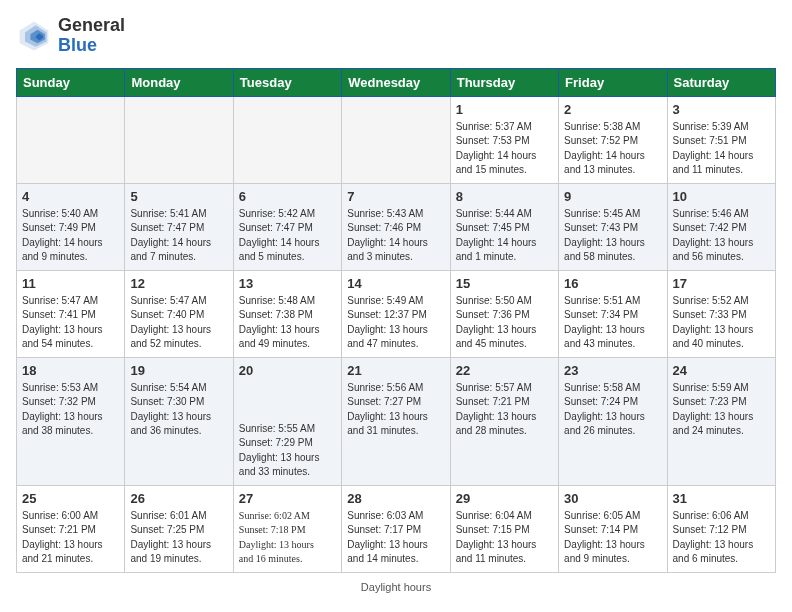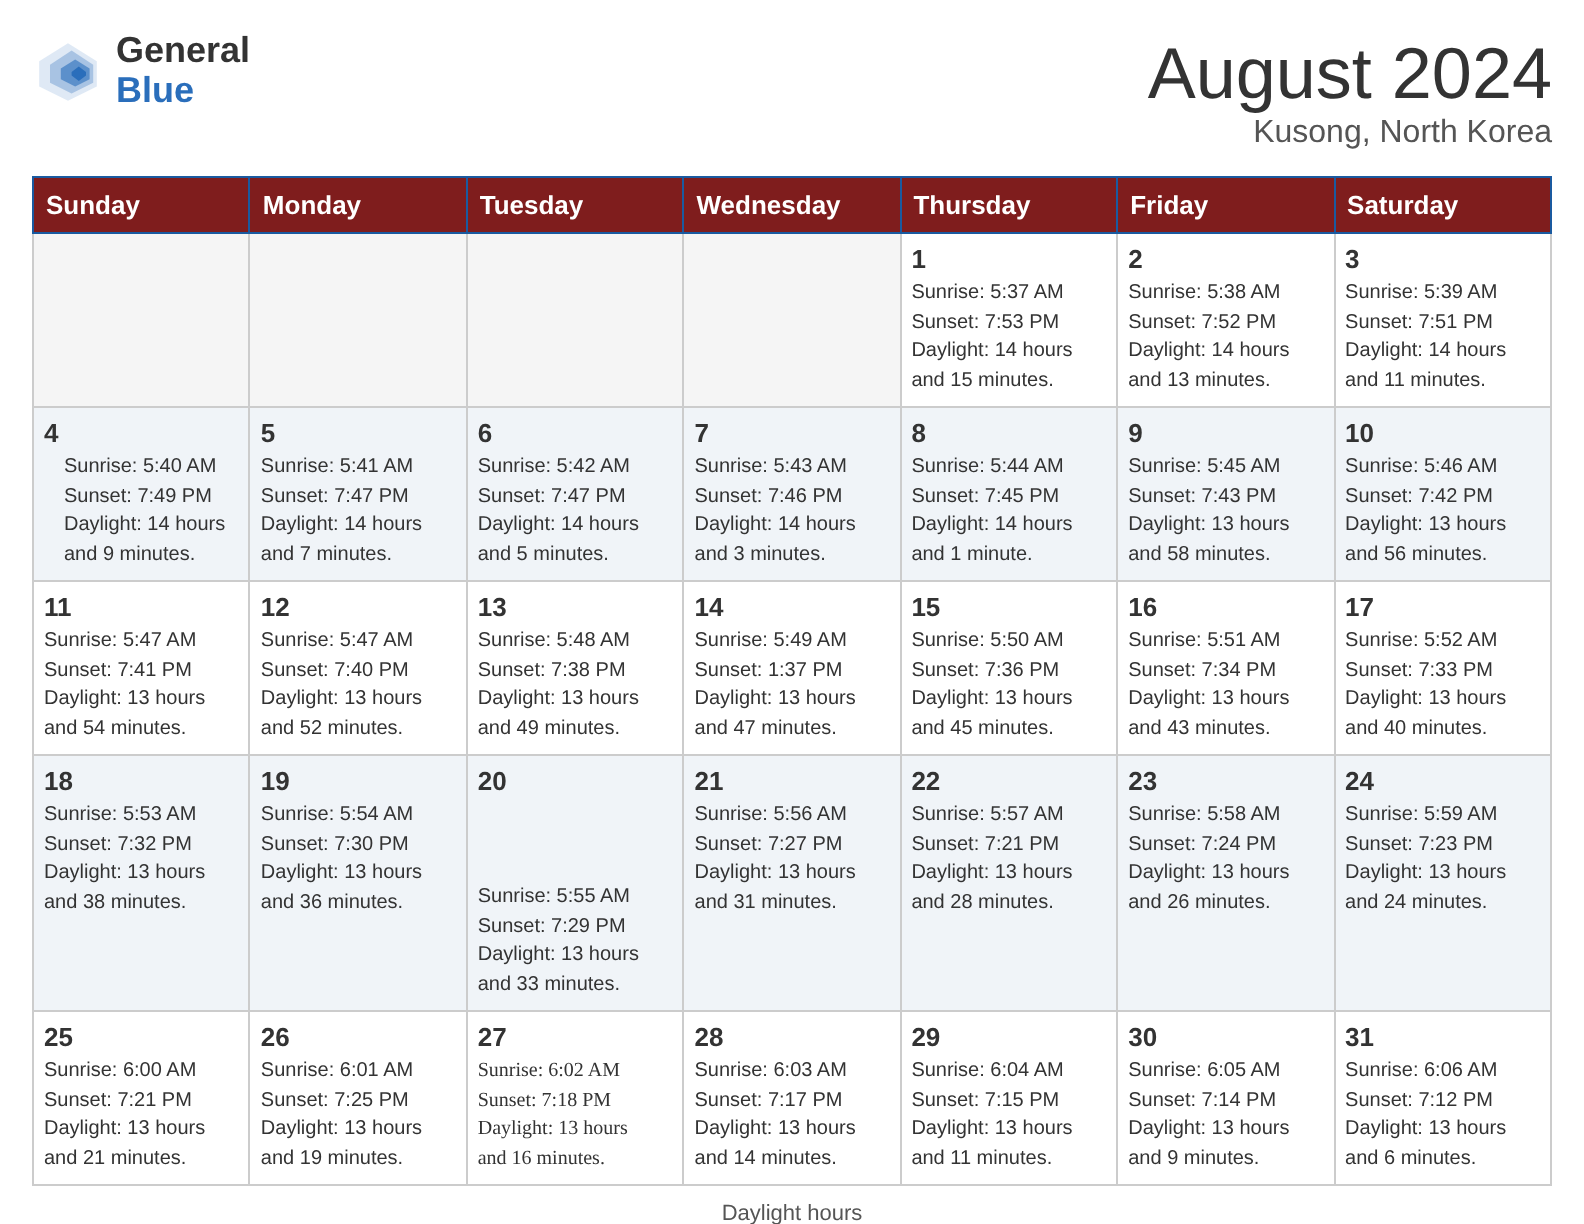--- a/index.html
+++ b/index.html
@@ -42,21 +42,21 @@
     .subtitle {
       font-size: 16px;
       color: #555;
     }
     table {
       width: 100%;
       border-collapse: collapse;
       table-layout: fixed;
     }
     th {
-      background-color: #7f1d1d;
+      background-color: #15803d;
       color: white;
       text-align: left;
       padding: 6px 6px;
       font-size: 13px;
       font-weight: bold;
       border: 1px solid #1a5aa0;
     }
     td {
       vertical-align: top;
       border: 1px solid #ccc;
@@ -102,24 +102,20 @@
       <polygon points="20,4 36,14 36,28 20,36 4,28 4,14" fill="#2a6ebb" opacity="0.15"></polygon>
       <polygon points="22,8 34,16 34,26 22,32 10,26 10,16" fill="#2a6ebb" opacity="0.3"></polygon>
       <polygon points="24,13 32,18 32,24 24,28 16,24 16,18" fill="#2a6ebb" opacity="0.6"></polygon>
       <polygon points="26,17 30,20 30,22 26,25 22,22 22,20" fill="#2a6ebb"></polygon>
     </svg>
     <div class="logo-text">
       <span class="logo-general">General</span><br>
       <span class="logo-blue">Blue</span>
     </div>
   </div>
-  <div class="title-block">
-    <div class="month-title">August 2024</div>
-    <div class="subtitle">Kusong, North Korea</div>
-  </div>
 </div>
 
 <table>
   <thead>
     <tr>
     <th>Sunday</th>
         <th>Monday</th>
         <th>Tuesday</th>
         <th>Wednesday</th>
         <th>Thursday</th>
@@ -151,21 +147,21 @@
           <div class="day-number">3</div>
           <div class="day-info" style="white-space: pre-line;">Sunrise: 5:39 AM
 Sunset: 7:51 PM
 Daylight: 14 hours
 and 11 minutes.</div>
         </td>
       </tr>
       <tr>
         <td>
           <div class="day-number">4</div>
-          <div class="day-info" style="white-space: pre-line; margin-left: 10px;">Sunrise: 5:40 AM
+          <div class="day-info" style="white-space: pre-line;">Sunrise: 5:40 AM
 Sunset: 7:49 PM
 Daylight: 14 hours
 and 9 minutes.</div>
         </td>
         <td>
           <div class="day-number">5</div>
           <div class="day-info" style="white-space: pre-line;">Sunrise: 5:41 AM
 Sunset: 7:47 PM
 Daylight: 14 hours
 and 7 minutes.</div>
@@ -224,21 +220,21 @@
         <td>
           <div class="day-number">13</div>
           <div class="day-info" style="white-space: pre-line;">Sunrise: 5:48 AM
 Sunset: 7:38 PM
 Daylight: 13 hours
 and 49 minutes.</div>
         </td>
         <td>
           <div class="day-number">14</div>
           <div class="day-info" style="white-space: pre-line;">Sunrise: 5:49 AM
-Sunset: 1:37 PM
+Sunset: 12:37 PM
 Daylight: 13 hours
 and 47 minutes.</div>
         </td>
         <td>
           <div class="day-number">15</div>
           <div class="day-info" style="white-space: pre-line;">Sunrise: 5:50 AM
 Sunset: 7:36 PM
 Daylight: 13 hours
 and 45 minutes.</div>
         </td>

